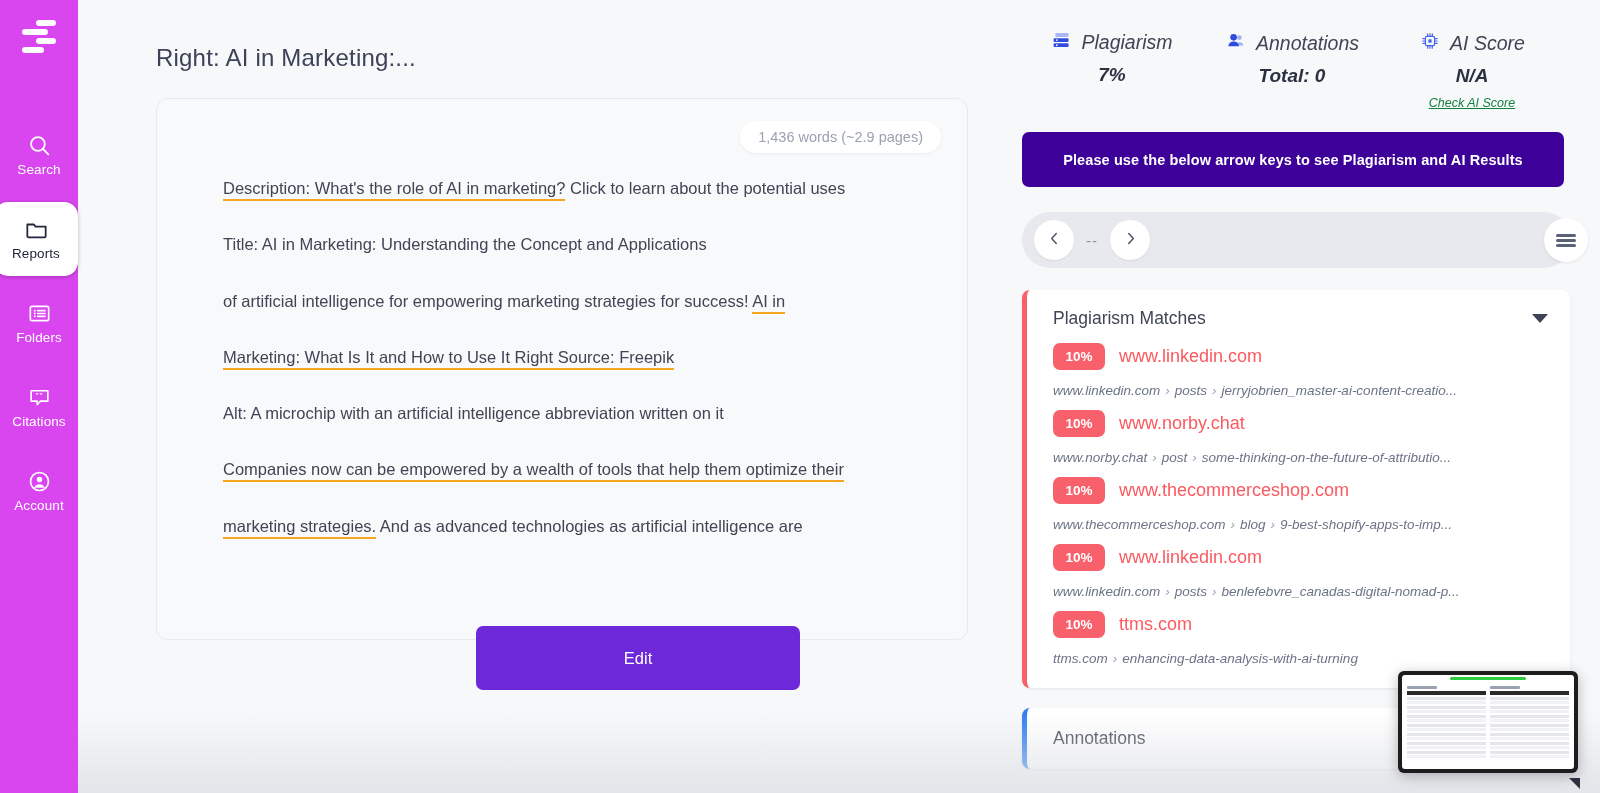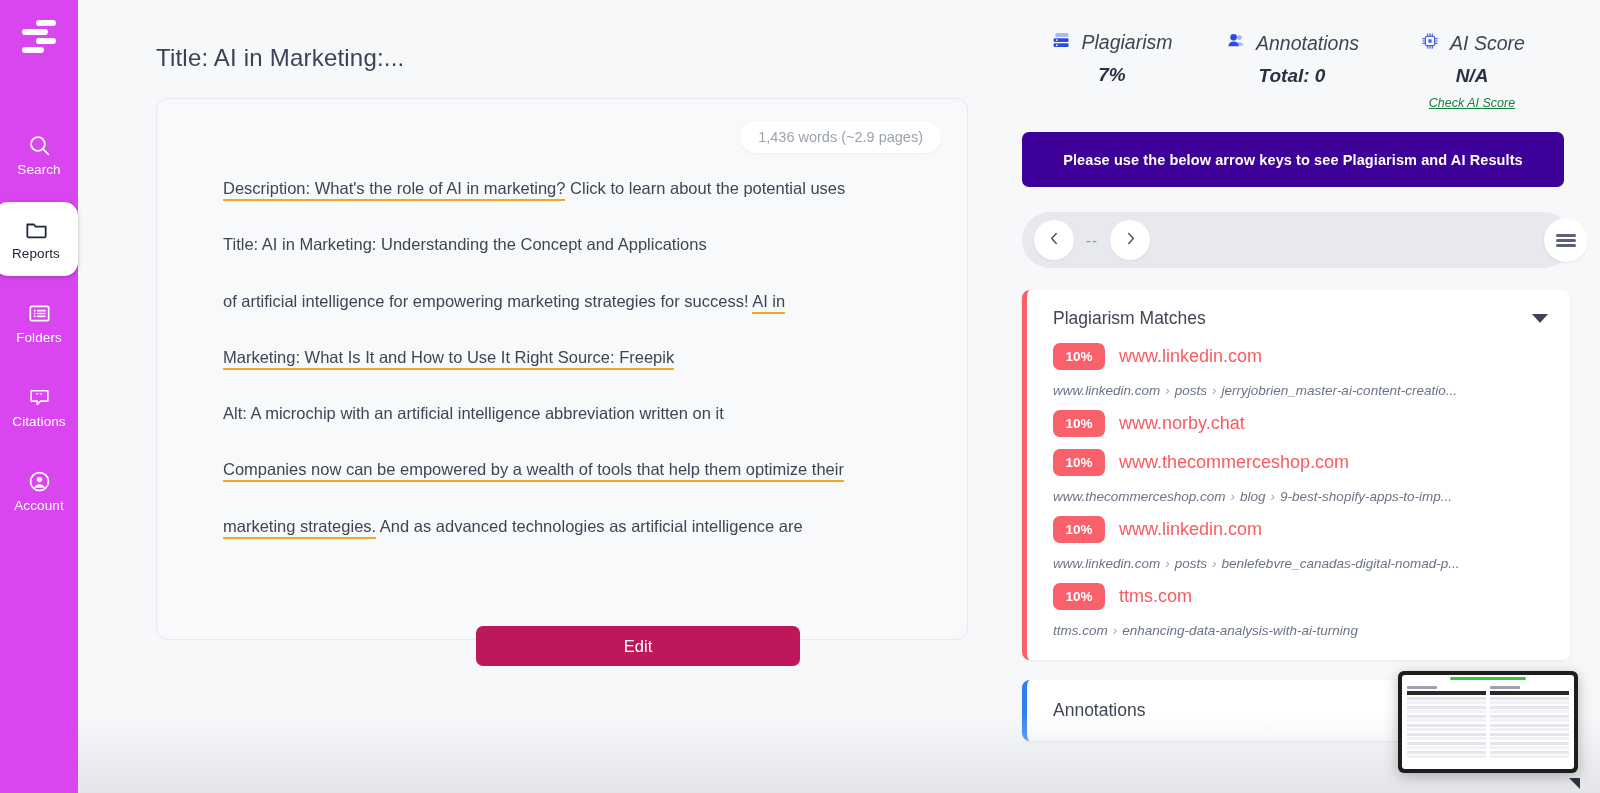--- a/index.html
+++ b/index.html
@@ -83,22 +83,22 @@
   }
   .doc-body { padding: 78px 64px 0 66px; }
   .doc-line {
     font-size: 16.5px; line-height: 1.35;
     color: #3f4554; margin-bottom: 34px;
     white-space: nowrap;
   }
   .hl { border-bottom: 2.5px solid #f5a623; padding-bottom: 2px; }
   .edit-btn {
     position: absolute; left: 398px; top: 626px;
-    width: 324px; height: 40px;
-    background: #be185d; color: #fff;
+    width: 324px; height: 64px;
+    background: #6d28d9; color: #fff;
     border: none; border-radius: 7px;
     font-size: 16.5px; font-family: inherit;
     cursor: pointer;
   }
 
   
   .right-col {
     flex: 1; padding: 30px 0 0 0; position: relative;
     display: flex; flex-direction: column;
   }
@@ -272,21 +272,21 @@
         </span>
         <span class="nav-label">Account</span>
       </div>
 
     </div>
   </div>
 
   <div class="main">
 
     <div class="doc-col">
-      <div class="doc-title">Title: AI in Marketing:...</div>
+      <div class="doc-title">Right: AI in Marketing:...</div>
 
       <div class="doc-card">
         <div class="word-count">1,436 words (~2.9 pages)</div>
 
         <div class="doc-body">
           <div class="doc-line">
             <span class="hl">Description: What's the role of AI in marketing?</span><span> Click to learn about the potential uses</span>
           </div>
           <div class="doc-line">
             <span>Title: AI in Marketing: Understanding the Concept and Applications</span>
@@ -416,20 +416,21 @@
               <span class="match-domain">www.linkedin.com</span>
             </div>
             <div class="match-path"><span>www.linkedin.com</span><span class="sep">›</span><span>posts</span><span class="sep">›</span><span>jerryjobrien_master-ai-content-creatio...</span></div>
           </div>
 
           <div class="match">
             <div class="match-top">
               <span class="pct">10%</span>
               <span class="match-domain">www.norby.chat</span>
             </div>
+            <div class="match-path"><span>www.norby.chat</span><span class="sep">›</span><span>post</span><span class="sep">›</span><span>some-thinking-on-the-future-of-attributio...</span></div>
           </div>
 
           <div class="match">
             <div class="match-top">
               <span class="pct">10%</span>
               <span class="match-domain">www.thecommerceshop.com</span>
             </div>
             <div class="match-path"><span>www.thecommerceshop.com</span><span class="sep">›</span><span>blog</span><span class="sep">›</span><span>9-best-shopify-apps-to-imp...</span></div>
           </div>
 

